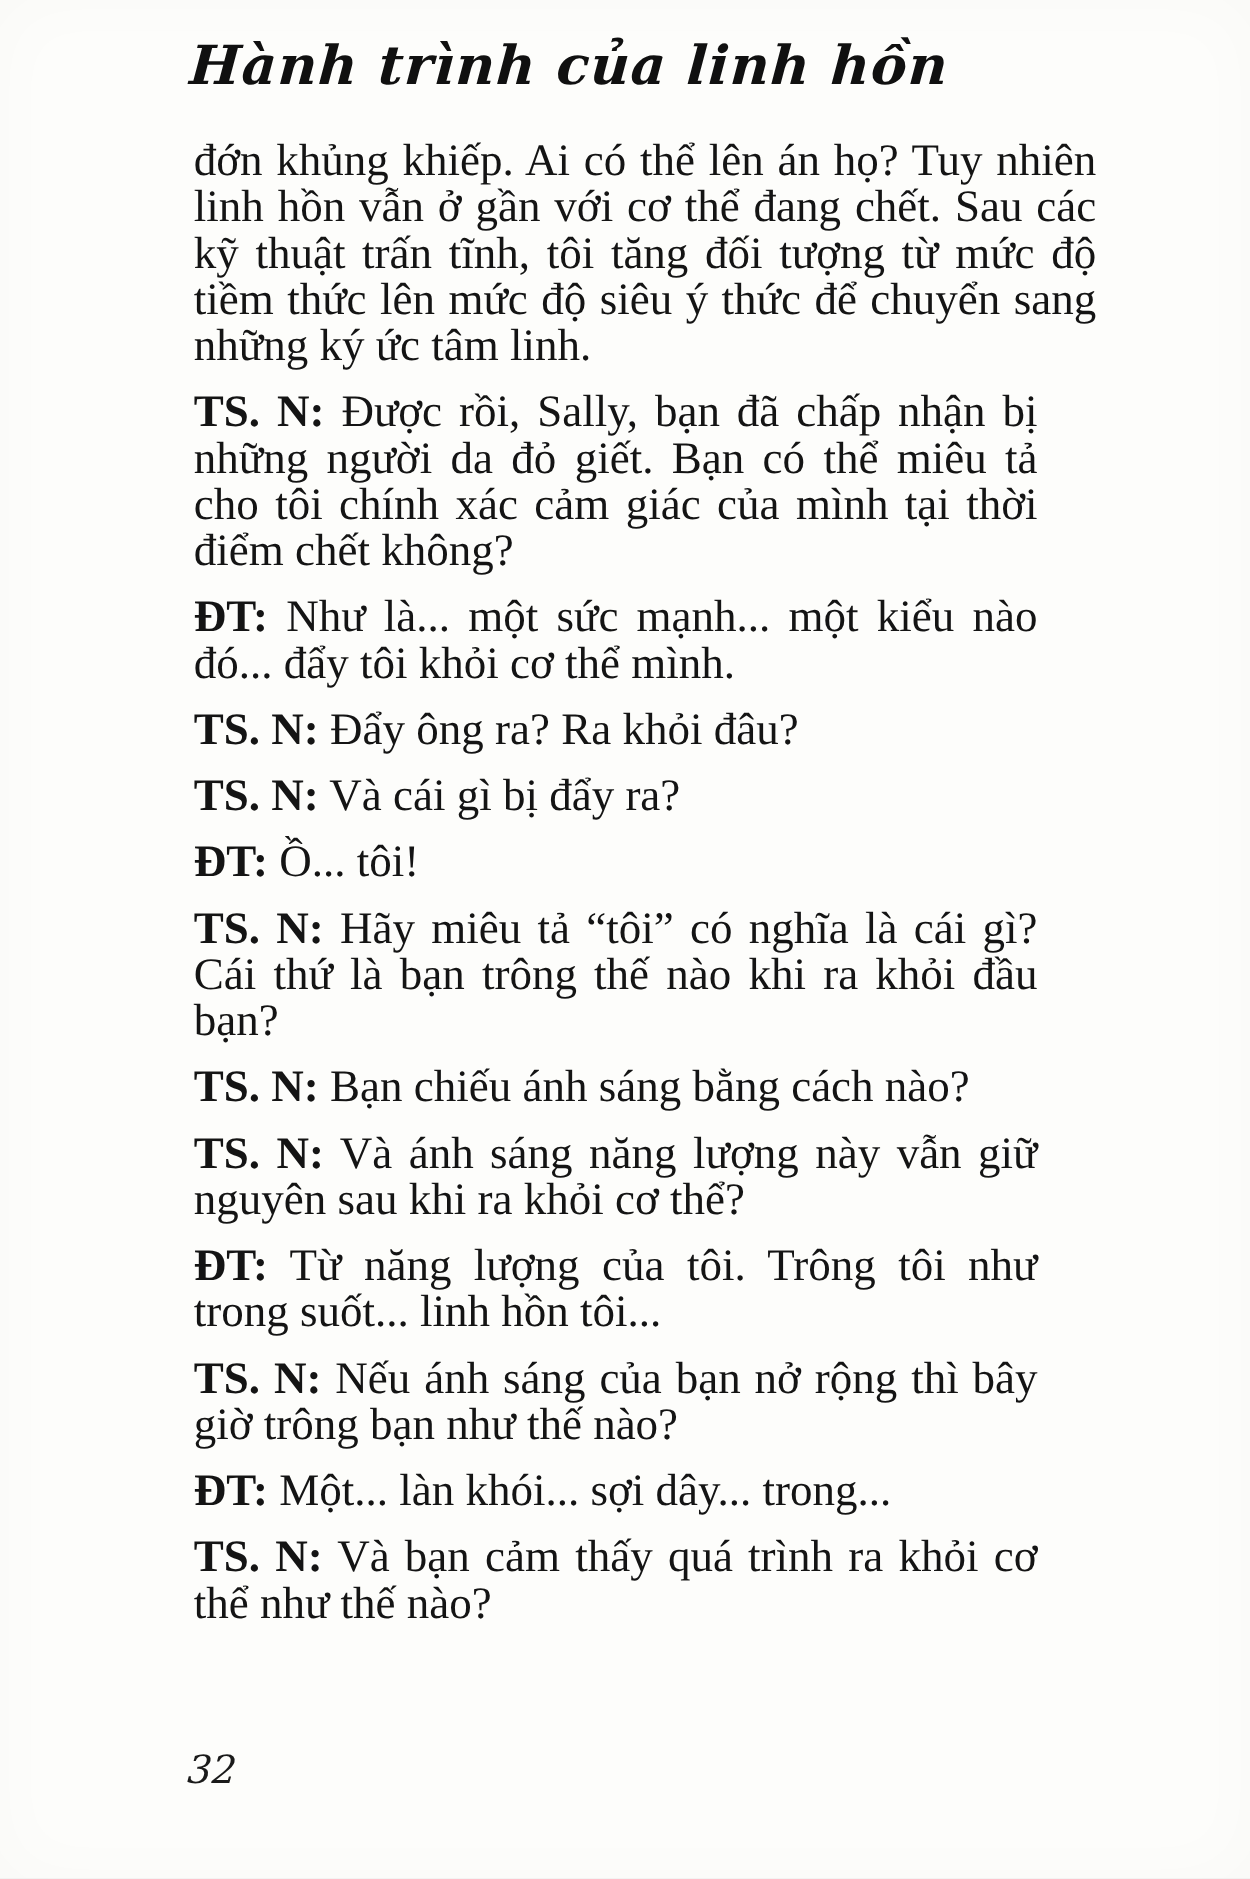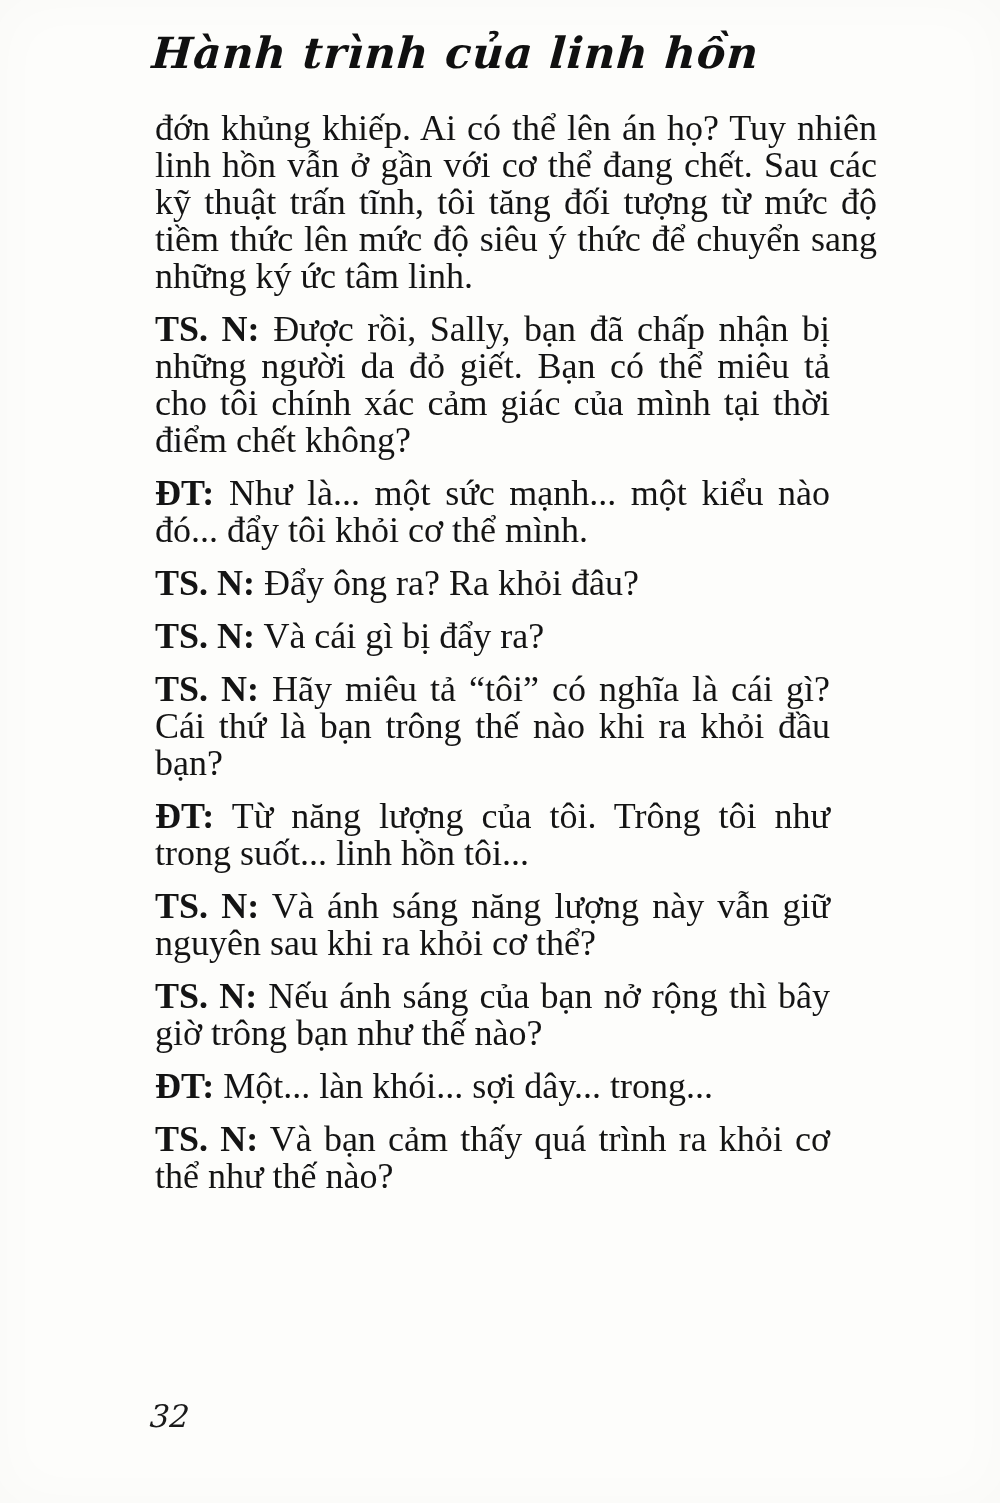--- a/index.html
+++ b/index.html
@@ -84,31 +84,35 @@
     <p class="para dialogue"><span class="speaker">ĐT:</span>
       <span>Như là... một sức mạnh... một kiểu nào đó... đẩy tôi khỏi cơ thể mình.</span></p>
 
     <p class="para dialogue"><span class="speaker">TS. N:</span>
       <span>Đẩy ông ra? Ra khỏi đâu?</span></p>
 
 
     <p class="para dialogue"><span class="speaker">TS. N:</span>
       <span>Và cái gì bị đẩy ra?</span></p>
 
+    <p class="para dialogue"><span class="speaker">ĐT:</span>
+      <span>Ồ... tôi!</span></p>
 
     <p class="para dialogue"><span class="speaker">TS. N:</span>
       <span>Hãy miêu tả “tôi” có nghĩa là cái gì? Cái thứ là bạn trông thế nào khi ra khỏi đầu bạn?</span></p>
 
 
+    <p class="para dialogue"><span class="speaker">TS. N:</span>
+      <span>Bạn chiếu ánh sáng bằng cách nào?</span></p>
+
+    <p class="para dialogue"><span class="speaker">TS. N:</span>
+      <span>Và ánh sáng năng lượng này vẫn giữ nguyên sau khi ra khỏi cơ thể?</span></p>
 
     <p class="para dialogue"><span class="speaker">ĐT:</span>
       <span>Từ năng lượng của tôi. Trông tôi như trong suốt... linh hồn tôi...</span></p>
-
-    <p class="para dialogue"><span class="speaker">TS. N:</span>
-      <span>Và ánh sáng năng lượng này vẫn giữ nguyên sau khi ra khỏi cơ thể?</span></p>
 
 
     <p class="para dialogue"><span class="speaker">TS. N:</span>
       <span>Nếu ánh sáng của bạn nở rộng thì bây giờ trông bạn như thế nào?</span></p>
 
     <p class="para dialogue"><span class="speaker">ĐT:</span>
       <span>Một... làn khói... sợi dây... trong...</span></p>
 
     <p class="para dialogue"><span class="speaker">TS. N:</span>
       <span>Và bạn cảm thấy quá trình ra khỏi cơ thể như thế nào?</span></p>

